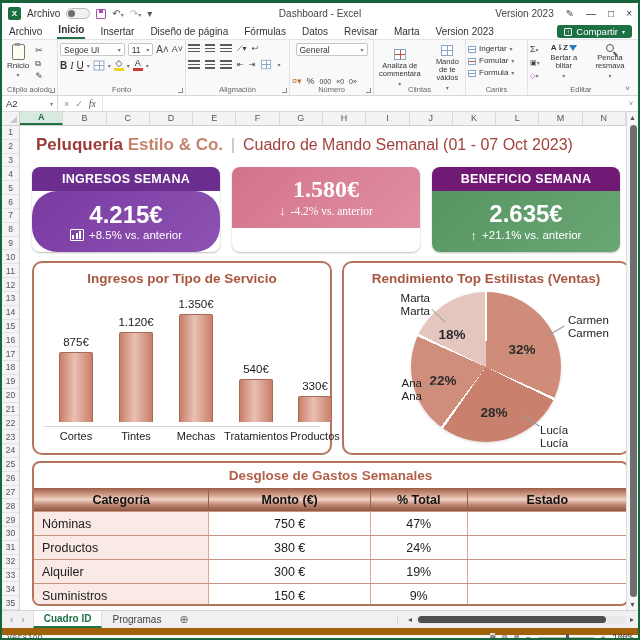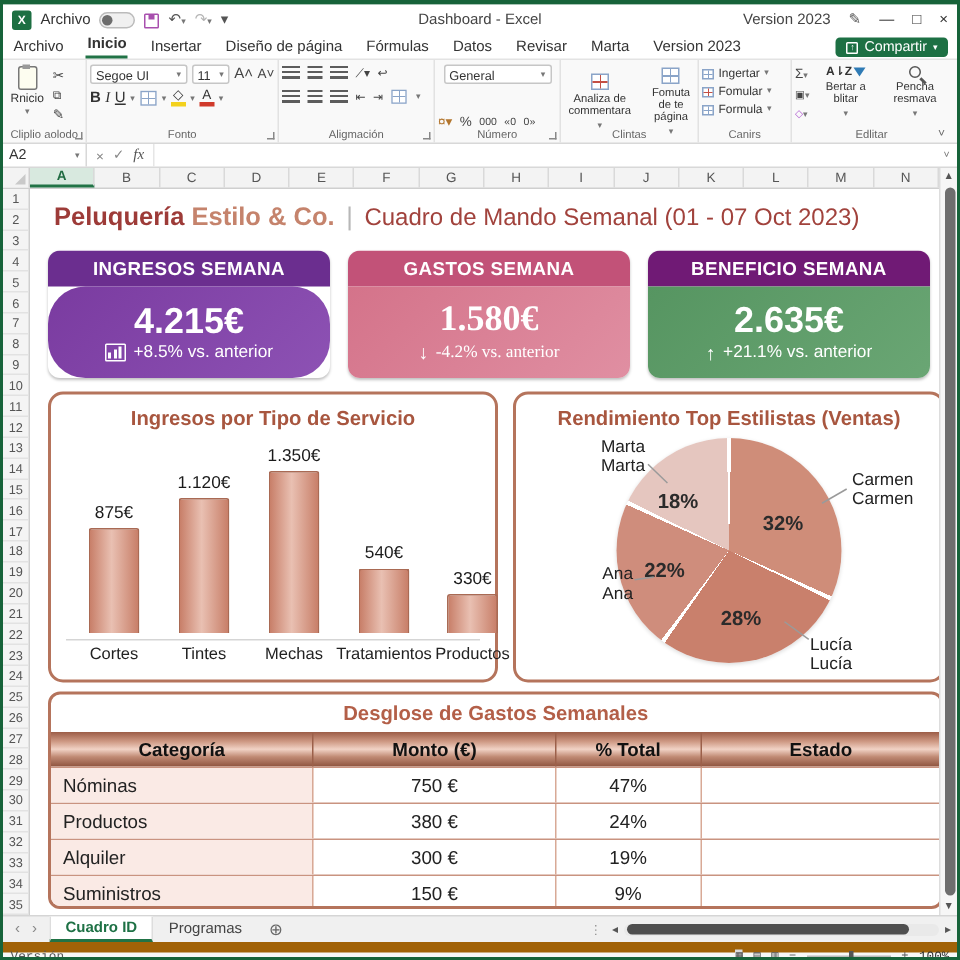--- a/index.html
+++ b/index.html
@@ -280,21 +280,21 @@
 
     <div class="rgroup" style="width:92px; align-items:center;">
       <div class="rrow" style="gap:8px; padding-top:2px;">
         <div class="stackbtn">
           <span class="grid-ic red"></span>
           <span>Analiza de commentara</span>
           <span style="font-size:6px;color:#777;">▾</span>
         </div>
         <div class="stackbtn">
           <span class="grid-ic"></span>
-          <span>Fomuta de te página</span>
+          <span>Mando de te váidos</span>
           <span style="font-size:6px;color:#777;">▾</span>
         </div>
       </div>
       <div class="rgroup-label">Clintas</div>
     </div>
 
     <div class="rgroup" style="width:62px;">
       <div class="small-row">
         <span class="grid-ic" style="width:8px;height:7px;"></span>
         <span>Ingertar</span>
@@ -426,21 +426,20 @@
             <span class="chart-ic">
                 <i style="height:4px;"></i>
                 <i style="height:6px;"></i>
                 <i style="height:8px;"></i>
               </span>
             <span>+8.5% vs. anterior</span>
           </div>
         </div>
       </div>
       <div class="kpi-card" style="left:212px;">
-        <div class="kpi-head" style="background: rgb(194, 82, 120);">GASTOS SEMANA</div>
         <div class="kpi-body" style="background: linear-gradient(135deg, rgb(212, 115, 138), rgb(224, 143, 162)); font-family: Liberation Serif, serif;">
           <div class="kpi-value">1.580€</div>
           <div class="kpi-delta">
             <span class="delta-arrow">↓</span>
             <span>-4.2% vs. anterior</span>
           </div>
         </div>
       </div>
       <div class="kpi-card" style="left:412px;">
         <div class="kpi-head" style="background: #701a75;">BENEFICIO SEMANA</div>

